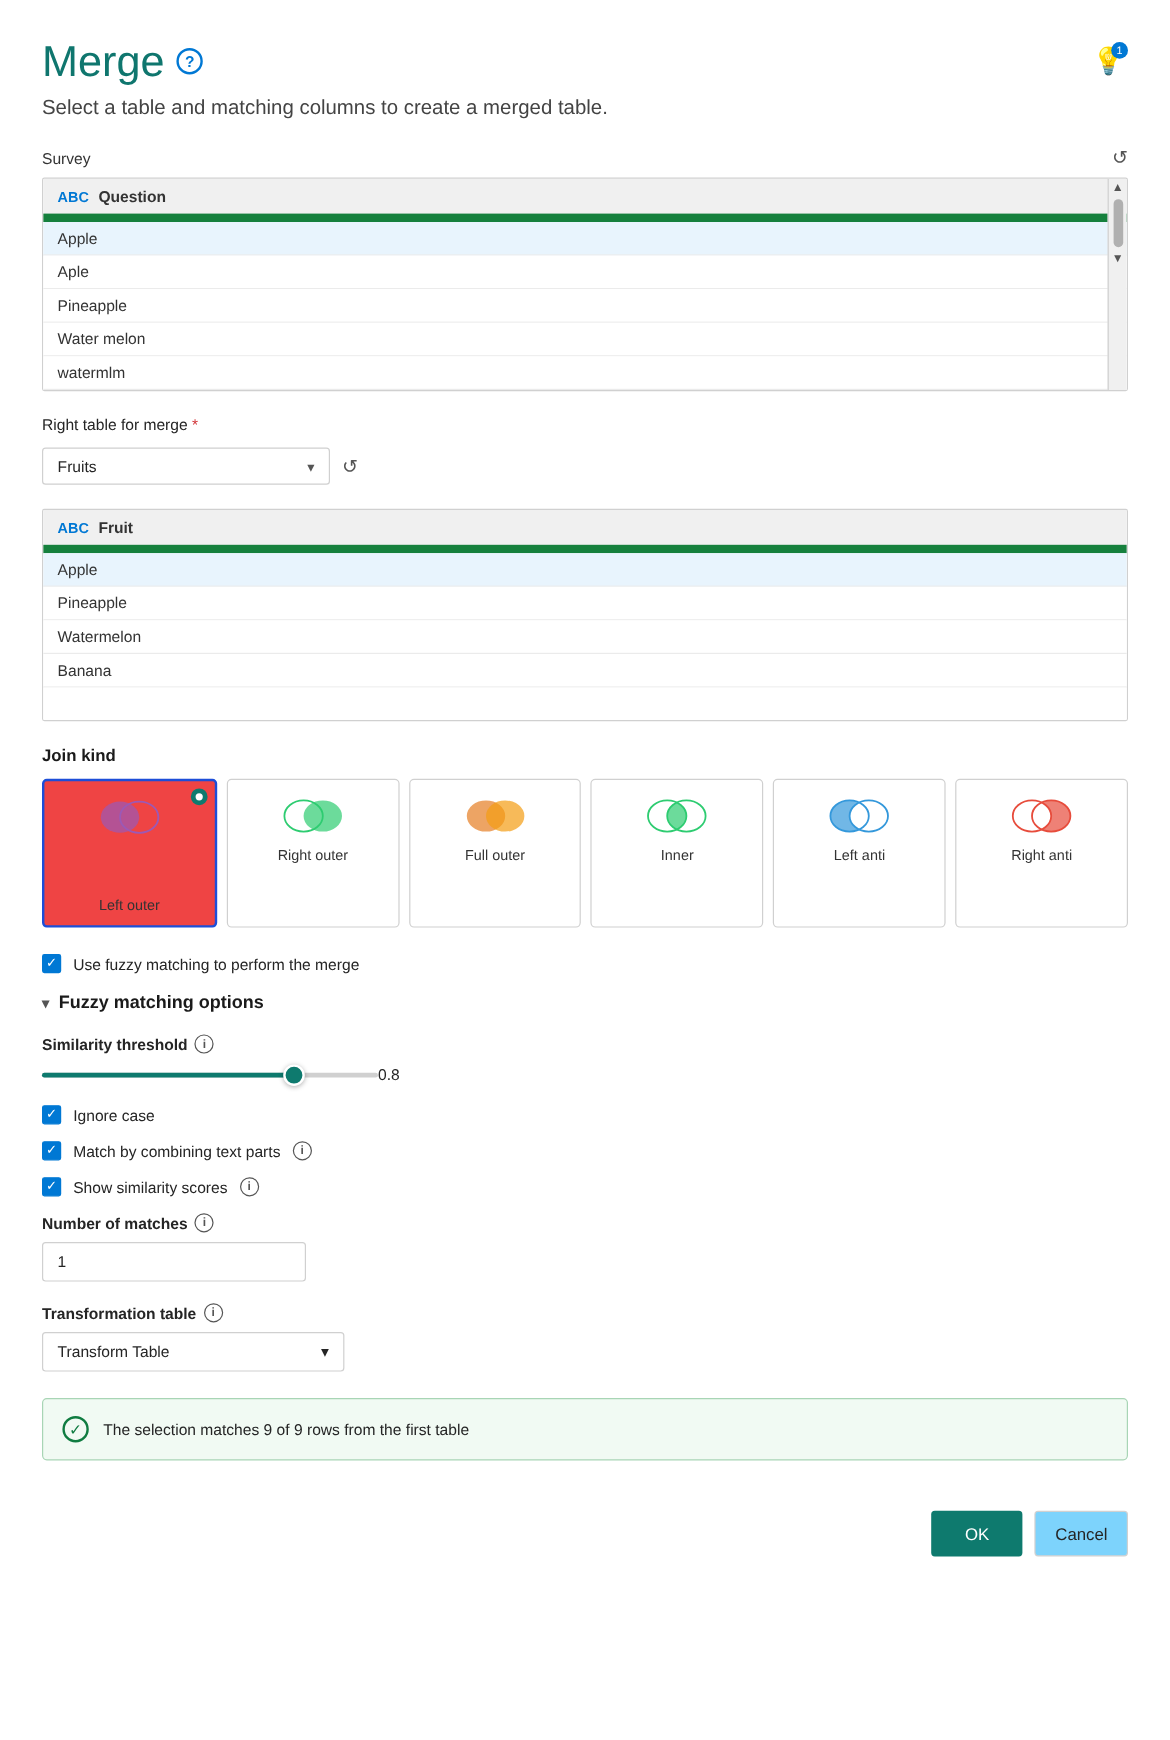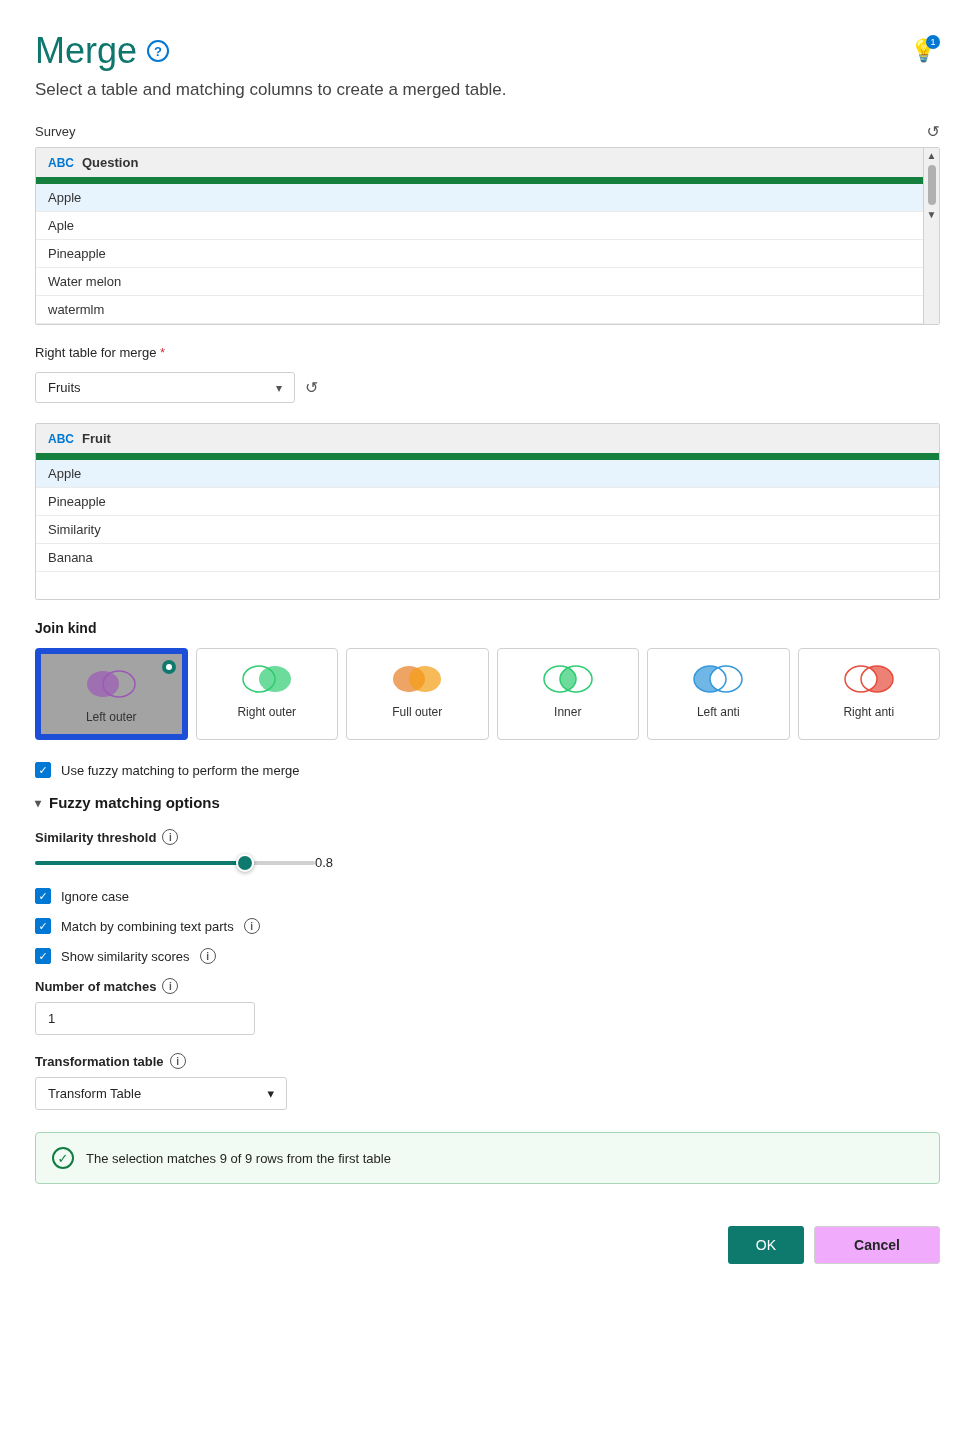--- a/index.html
+++ b/index.html
@@ -158,21 +158,21 @@
     }
 
     .dropdown {
       border: 1px solid #d0d0d0;
       border-radius: 3px;
       padding: 7px 12px;
       font-size: 13px;
       display: flex;
       align-items: center;
       justify-content: space-between;
-      width: 260px;
+      width: 240px;
       cursor: pointer;
       background: #fff;
     }
 
     .dropdown .chevron {
       font-size: 12px;
       color: #555;
     }
 
     .section-divider {
@@ -200,22 +200,23 @@
       flex-direction: column;
       align-items: center;
       cursor: pointer;
       flex: 1;
       position: relative;
       background: #fff;
       min-width: 0;
     }
 
     .join-option.selected {
-      border: 6px solid #1d4ed8;
-      background: #a3a3a3;
+      border: 2px solid #1d4ed8;
+      background: #ef4444;
+      gap: 40px;
     }
 
     .join-option .selected-dot {
       position: absolute;
       top: 6px;
       right: 6px;
       width: 14px;
       height: 14px;
       border-radius: 50%;
       background: #0e7a6e;
@@ -460,28 +461,27 @@
       border: none;
       border-radius: 3px;
       padding: 10px 28px;
       font-size: 14px;
       font-weight: 500;
       cursor: pointer;
       margin-left: 44px;
     }
 
     .btn-cancel {
-      background: #f0abfc;
+      background: #7dd3fc;
       color: #252525;
       border: 1px solid #d0d0d0;
       border-radius: 3px;
-      padding: 10px 39px;
+      padding: 10px 16px;
       font-size: 14px;
       cursor: pointer;
-      font-weight: bold;
     }
 
     .scroll-container {
       position: relative;
     }
 
     .scrollbar-area {
       position: absolute;
       right: 0;
       top: 0;
@@ -559,21 +559,21 @@
   <span class="refresh-icon">↺</span>
 </div>
 
 <div class="table-container">
   <div class="table-header">
     <span class="col-icon">ABC</span>
     <span class="col-name">Fruit</span>
   </div>
   <div class="table-row selected">Apple</div>
   <div class="table-row">Pineapple</div>
-  <div class="table-row">Similarity</div>
+  <div class="table-row">Watermelon</div>
   <div class="table-row">Banana</div>
   <div class="table-row">&nbsp;</div>
 </div>
 
 <div class="section-divider" style="margin-top:20px;">
   <div class="join-kind-label">Join kind</div>
   <div class="join-options">
 
     <div class="join-option selected">
       <div class="selected-dot"></div>

